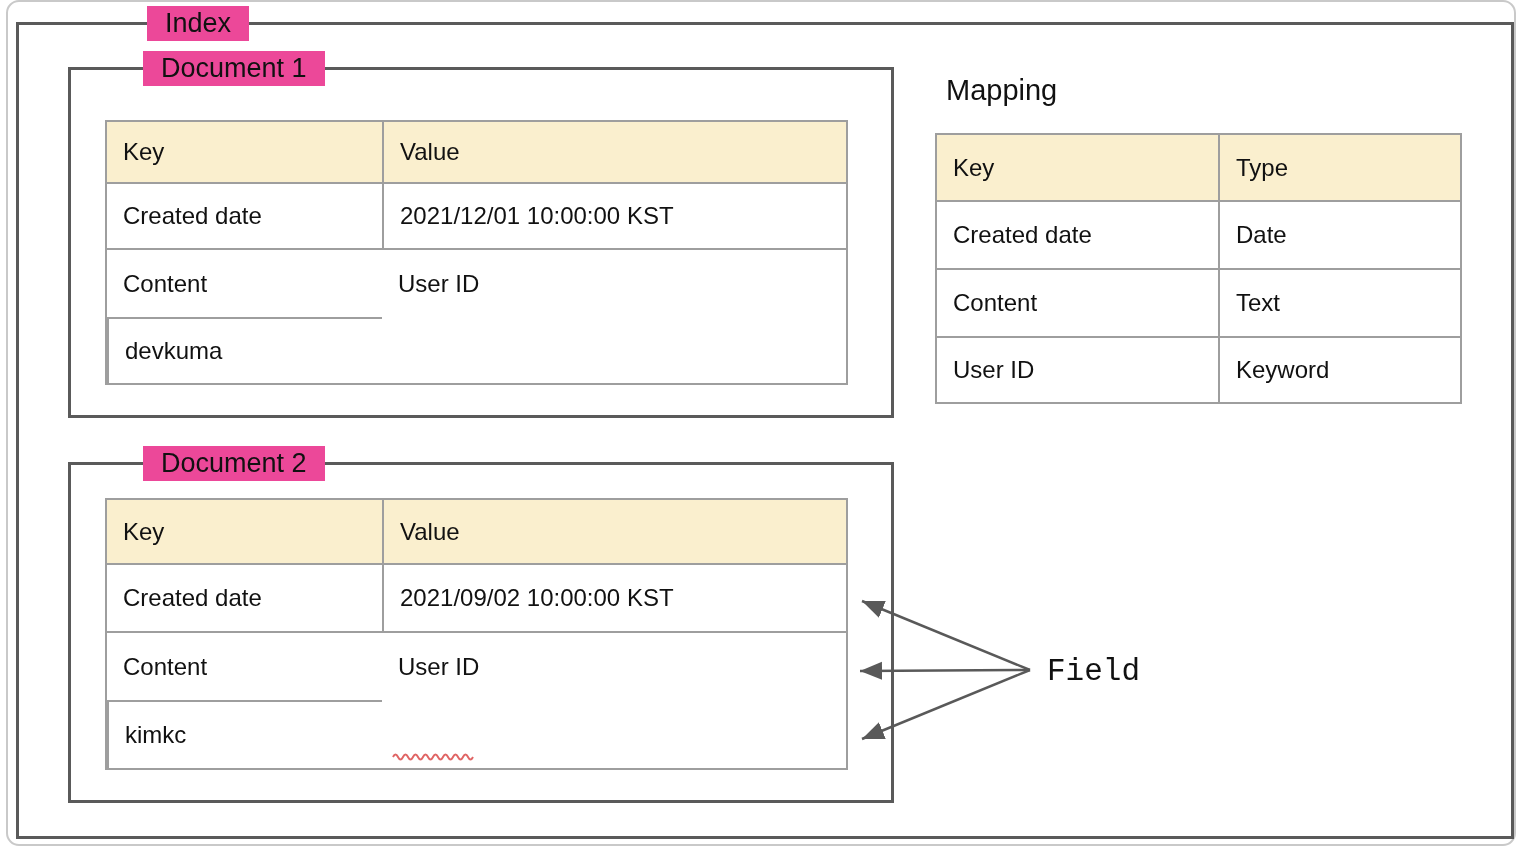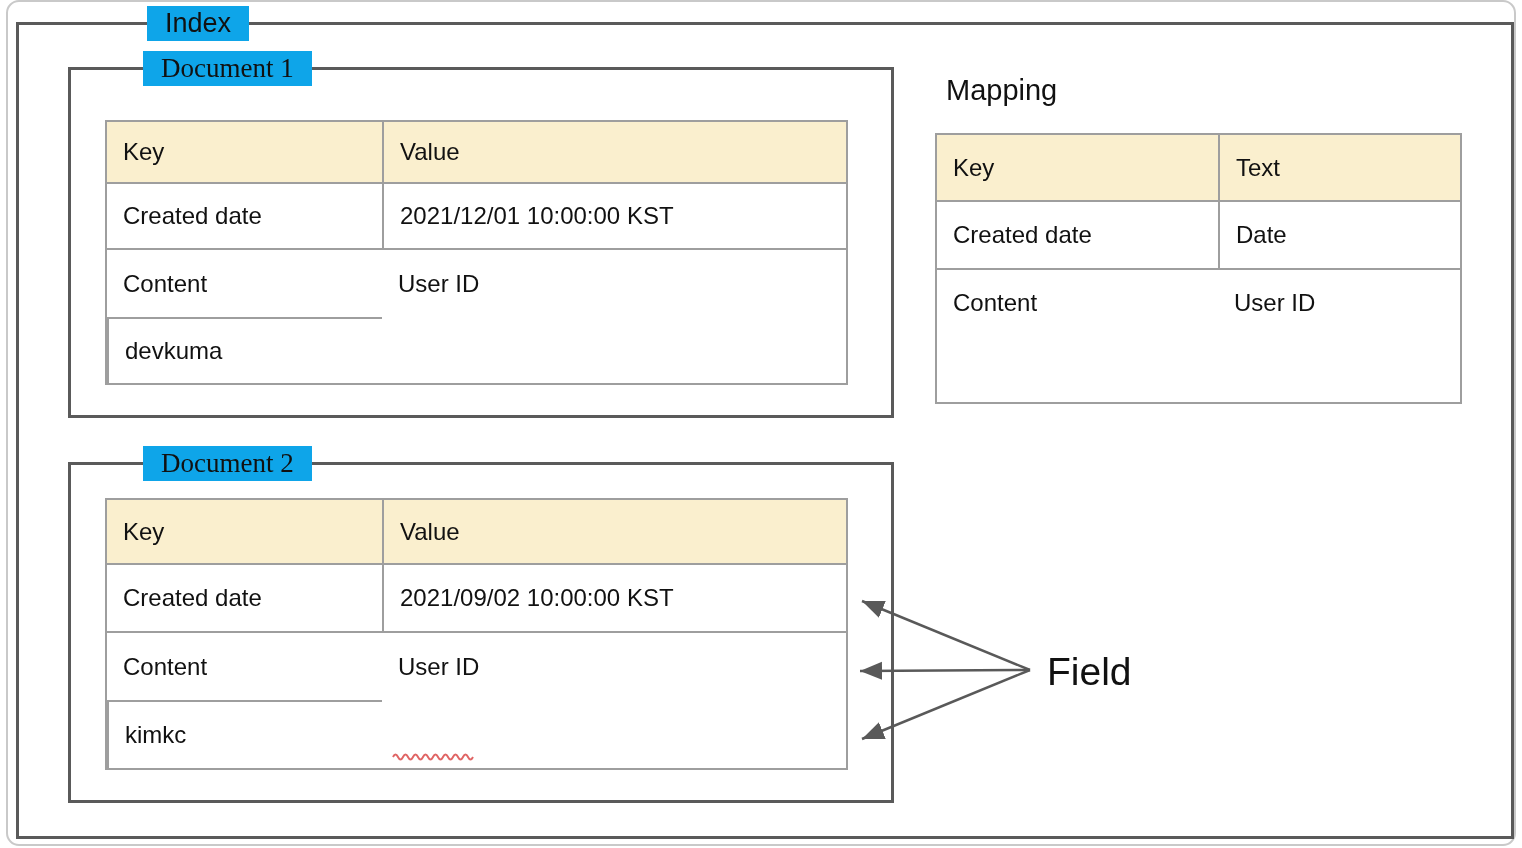--- a/index.html
+++ b/index.html
@@ -16,25 +16,25 @@
     position:absolute; left:6px; top:0px; right:6px; bottom:2px;
     border:2px solid var(--frame_border,#C9C9C9); border-radius:13px;
     pointer-events:none;
   }
   
   .fbox{ position:absolute; border:3px solid var(--box_border,#5A5A5A); background:transparent; }
   .index-box{ left:16px; top:22px; width:1492px; height:811px; }
   .doc1-box{ left:68px; top:67px; width:820px; height:345px; }
   .doc2-box{ left:68px; top:462px; width:820px; height:335px; }
   .fbox-label{
-    position:absolute; top:-19px; background:#0ea5e9; padding:0 18px;
+    position:absolute; top:-19px; background:#ec4899; padding:0 18px;
     font-size:27px; line-height:35px; white-space:nowrap;
   }
   .index-box > .fbox-label{ left:128px; }
-  .doc1-box > .fbox-label, .doc2-box > .fbox-label{ left:72px;font-family:Liberation Serif, serif; }
+  .doc1-box > .fbox-label, .doc2-box > .fbox-label{ left:72px; }
 
   
   .dtable{
     position:absolute; display:grid; background:#ffffff;
     border:2px solid var(--table_border,#9E9E9E); box-sizing:border-box;
   }
   .doc-table{ grid-template-columns:275px 1fr; width:743px; }
   .doc1-table{ left:105px; top:120px; grid-template-rows:60px 66px 69px 66px; }
   .doc2-table{ left:105px; top:498px; grid-template-rows:63px 68px 69px 68px; }
   .map-table{
@@ -43,21 +43,21 @@
   }
   .cell{
     display:flex; align-items:center; padding-left:16px; font-size:24px;
     box-sizing:border-box; background:#fff; overflow:hidden; white-space:nowrap;
   }
   .cell.head{ background:var(--header_fill,#FAEFCE); }
   .cell.c2{ border-left:2px solid var(--table_border,#9E9E9E); }
   .cell.rline{ border-top:2px solid var(--table_border,#9E9E9E); }
 
   .map-title{ position:absolute; left:946px; top:70px; font-size:29px; line-height:40px; }
-  .field-label{ position:absolute; left:1047px; top:652px; font-size:39px; line-height:40px; }
+  .field-label{ position:absolute; left:1047px; top:652px; font-size:31px; line-height:40px;font-family:Liberation Mono, monospace; }
 
   .overlay{ position:absolute; left:0; top:0; width:1522px; height:848px; pointer-events:none; }
   .arrow-line{ stroke:var(--arrow,#595959); stroke-width:2.5px; fill:none; }
   .arrow-head{ fill:var(--arrow,#595959); }
   .squiggle{ stroke:var(--squiggle,#E06666); stroke-width:2px; fill:none; }
 </style>
 </head>
 <body>
 
 <div class="canvas">
@@ -79,25 +79,27 @@
     <div class="cell rline c2">2021/12/01 10:00:00 KST</div>
     <div class="cell rline">Content</div>
     <div class="cell rline">User ID</div>
     <div class="cell rline c2">devkuma</div>
   </div>
 
   <div class="map-title">Mapping</div>
 
   <div class="dtable map-table">
     <div class="cell head">Key</div>
-    <div class="cell head c2">Text</div>
+    <div class="cell head c2">Type</div>
     <div class="cell rline">Created date</div>
     <div class="cell rline c2">Date</div>
     <div class="cell rline">Content</div>
+    <div class="cell rline c2">Text</div>
     <div class="cell rline">User ID</div>
+    <div class="cell rline c2">Keyword</div>
   </div>
 
   <div class="fbox doc2-box">
     <span class="fbox-label">Document 2</span>
   </div>
 
   <div class="dtable doc-table doc2-table">
     <div class="cell head">Key</div>
     <div class="cell head c2">Value</div>
     <div class="cell rline">Created date</div>

